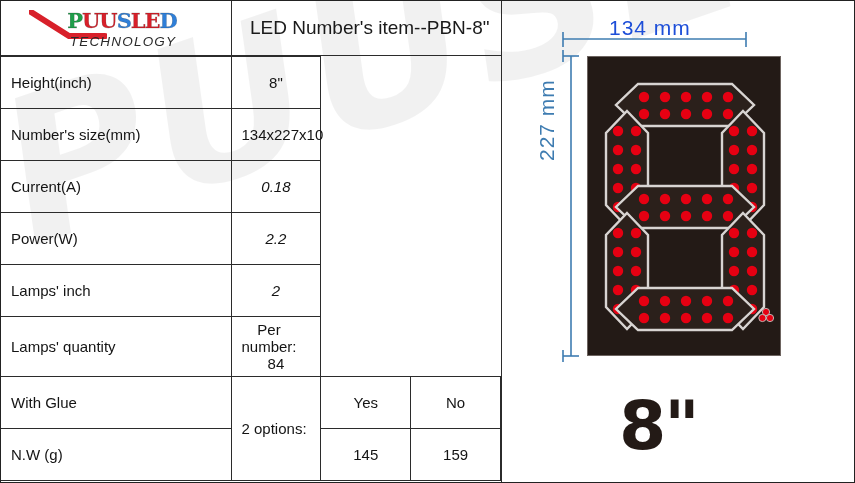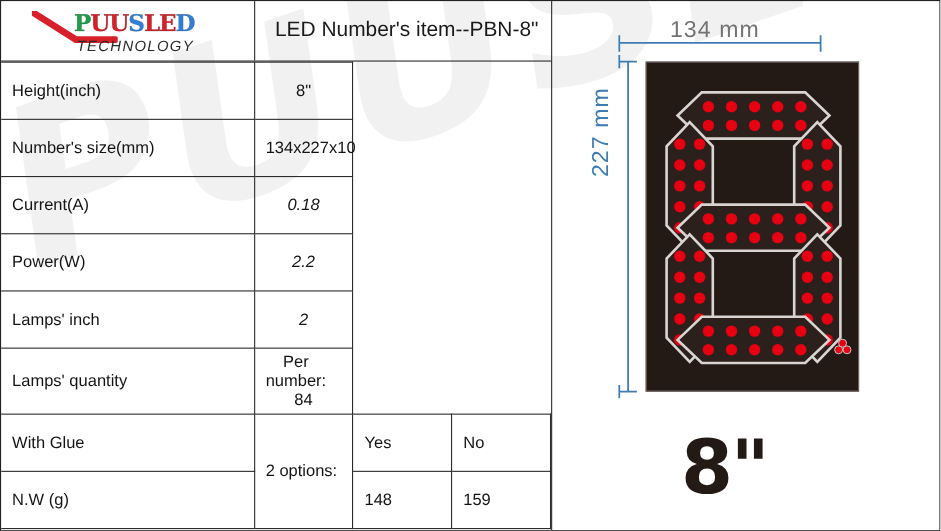--- a/index.html
+++ b/index.html
@@ -111,36 +111,36 @@
     padding: 4px 10px;
     vertical-align: middle;
   }
   table.spec tr td:first-child { border-left: none; }
   .lbl { width: 230px; text-align: left; padding-left: 10px; }
   .val { text-align: center; }
   .val-offset { text-align: center; padding-right: 38px; font-style: italic; }
   .perrow { text-align: center; }
   .perrow .pn { display: inline-block; margin-right: 34px; }
   .opt-label { text-align: left; font-size: 16.5px; width: 130px; }
-  .opt-cell { width: 70px; }
+  .opt-cell { text-align: center; width: 70px; }
 
   
   .right-pane {
     position: absolute;
     left: 500px; top: 0;
     width: 355px; height: 483px;
     border-left: 1px solid #2b2b2b;
     z-index: 10;
   }
 
   .dim-top-label {
     position: absolute;
     left: 608px; top: 15px;
     font-size: 21px;
-    color: #737373;
+    color: #1d4ed8;
     letter-spacing: 1px;
     z-index: 12;
   }
   .dim-left-label {
     position: absolute;
     left: 534px; top: 160px;
     font-size: 21px;
     color: #3e7cb1;
     letter-spacing: 1px;
     transform: rotate(-90deg);
@@ -222,21 +222,21 @@
           </td>
         </tr>
         <tr>
           <td class="lbl">With Glue</td>
           <td class="opt-label" rowspan="2">2 options:</td>
           <td class="opt-cell">Yes</td>
           <td class="opt-cell">No</td>
         </tr>
         <tr>
           <td class="lbl">N.W (g)</td>
-          <td class="opt-cell">148</td>
+          <td class="opt-cell">145</td>
           <td class="opt-cell">159</td>
         </tr>
       </tbody>
     </table>
   </div>
 
   <div class="right-pane"></div>
 
   <svg class="dims" width="855" height="483">
     <g stroke="#3e7cb1" stroke-width="1.6" fill="none">

